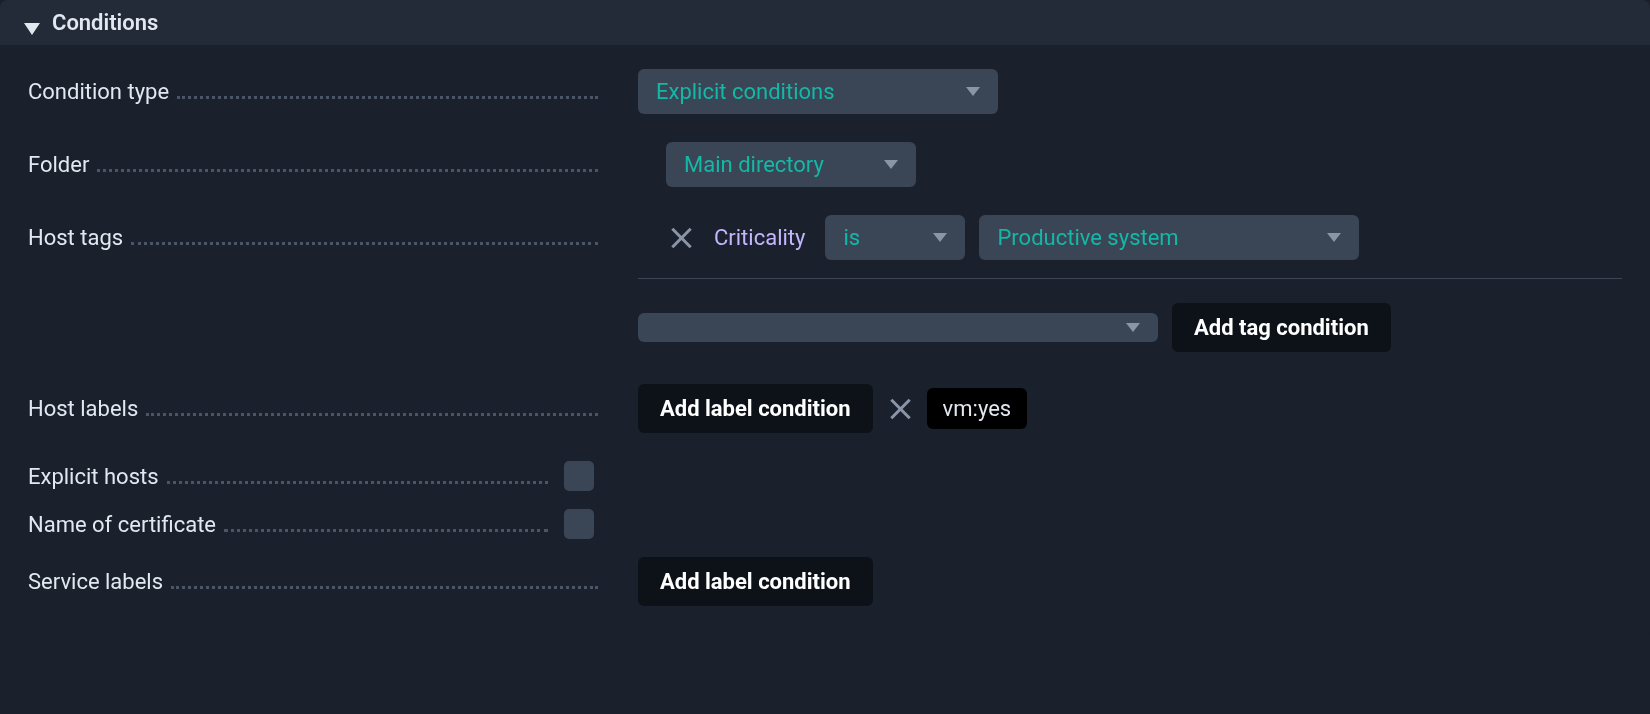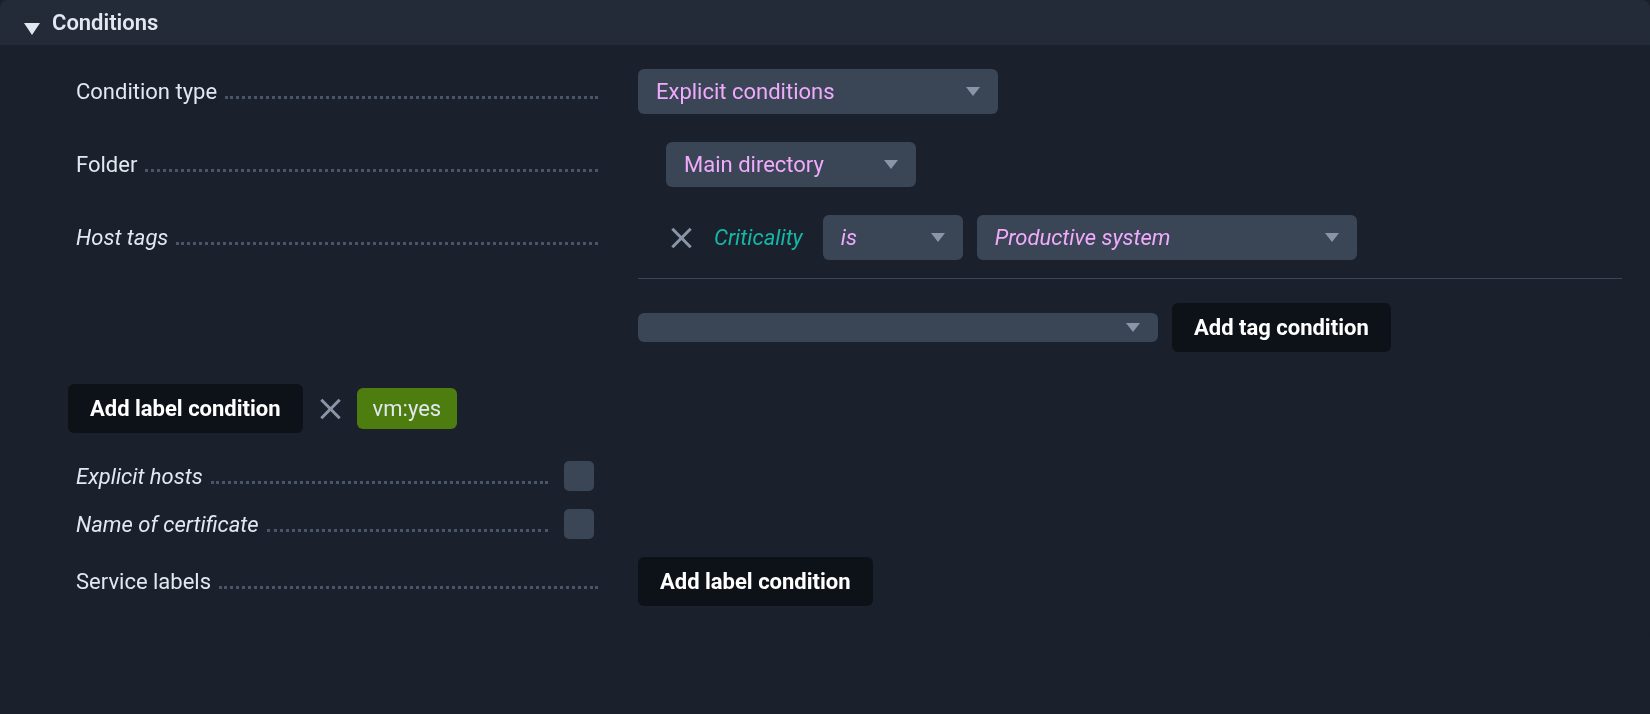--- a/index.html
+++ b/index.html
@@ -30,31 +30,30 @@
     border-top: 12px solid #e2e8f0;
   }
   .content {
     padding: 24px 28px 28px 28px;
   }
   .row {
     display: flex;
     align-items: center;
     margin-bottom: 28px;
   }
-  .row.tight { margin-bottom: 18px; font-style: italic; }
+  .row.tight { margin-bottom: 18px; }
   .label-col {
     width: 570px;
     display: flex;
     align-items: baseline;
     flex-shrink: 0;
   }
   .label-text {
     white-space: nowrap;
     padding-right: 8px;
-    margin-left: 48px;
   }
   .dots {
     flex: 1;
     border-bottom: 3px dotted #4a5568;
     height: 1px;
     margin-bottom: 4px;
   }
   .value-col {
     display: flex;
     align-items: center;
@@ -63,21 +62,21 @@
     padding-left: 40px;
   }
   .select {
     background: #3a4556;
     border-radius: 6px;
     padding: 10px 18px;
     display: inline-flex;
     align-items: center;
     gap: 22px;
     cursor: pointer;
-    color: #f0abfc;
+    color: #14b8a6;
   }
   .select.wide { min-width: 360px; }
   .select.mid { min-width: 250px; margin-left: 28px; }
   .select.small { min-width: 140px; }
   .select.empty { min-width: 520px; justify-content: flex-end; }
   .caret-down {
     width: 0; height: 0;
     border-left: 7px solid transparent;
     border-right: 7px solid transparent;
     border-top: 9px solid #8a96a8;
@@ -102,25 +101,25 @@
   .x-icon::before, .x-icon::after {
     content: '';
     position: absolute;
     left: 12px; top: 0;
     width: 3px; height: 26px;
     background: #8a96a8;
   }
   .x-icon::before { transform: rotate(45deg); }
   .x-icon::after { transform: rotate(-45deg); }
   .plain-text {
-    color: #14b8a6;
+    color: #c4b5fd;
     padding: 0 6px;
   }
   .tag-pill {
-    background: #4d7c0f;
+    background: #000000;
     border-radius: 6px;
     padding: 8px 16px;
     color: #e2e8f0;
   }
   .checkbox {
     width: 30px; height: 30px;
     background: #3a4556;
     border-radius: 5px;
     cursor: pointer;
     flex-shrink: 0;
@@ -199,20 +198,24 @@
         <div class="select empty">
           <span class="caret-down"></span>
         </div>
         <div class="btn">
           <span>Add tag condition</span>
         </div>
       </div>
     </div>
 
     <div class="row">
+      <div class="label-col">
+        <span class="label-text">Host labels</span>
+        <span class="dots"></span>
+      </div>
       <div class="value-col">
         <div class="btn">
           <span>Add label condition</span>
         </div>
         <div class="x-icon"></div>
         <div class="tag-pill">
           <span>vm:yes</span>
         </div>
       </div>
     </div>

